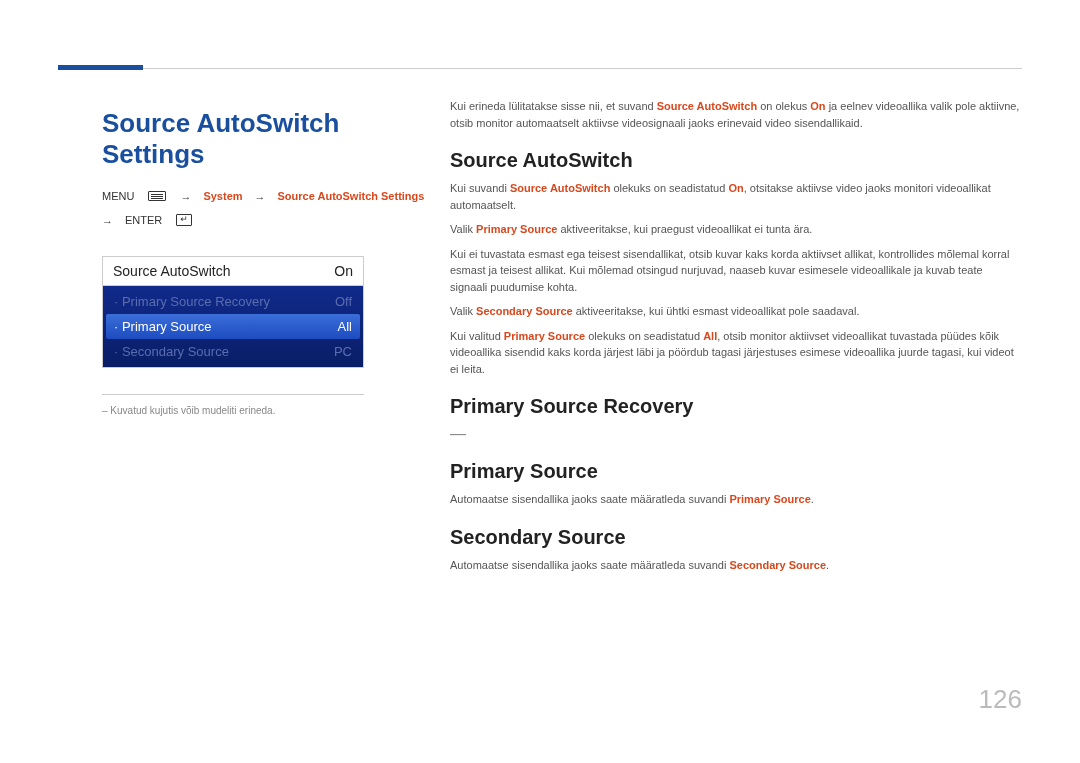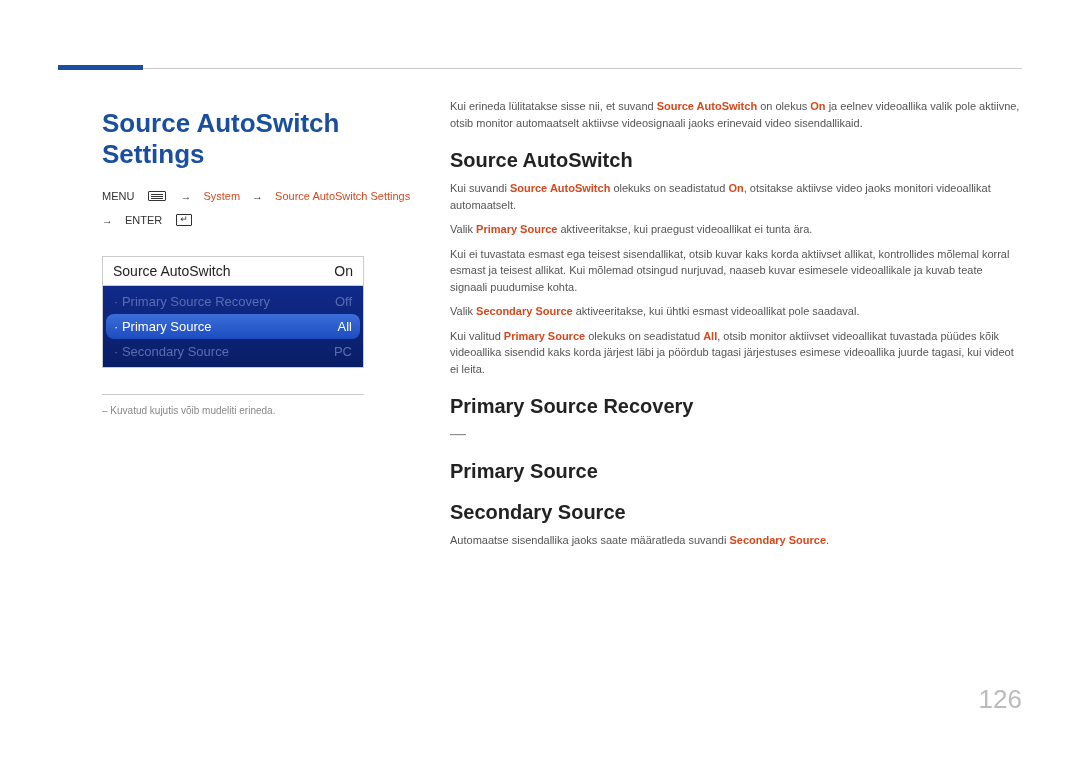--- a/index.html
+++ b/index.html
@@ -42,21 +42,21 @@
   }
   .breadcrumb {
     font-size: 11px;
     color: #333;
     margin-bottom: 30px;
     display: flex;
     align-items: center;
     flex-wrap: wrap;
     gap: 12px;
   }
-  .breadcrumb .hl { color: #d7481d; font-weight: 400; }
+  .breadcrumb .hl { color: #d7481d; font-weight: 700; }
   .breadcrumb .arrow { font-size: 11px; }
   .menu-icon {
     display: inline-block;
     width: 18px;
     height: 10px;
     border: 1px solid #333;
     border-radius: 1px;
     position: relative;
     margin: 0 2px;
     vertical-align: middle;
@@ -111,21 +111,21 @@
     font-size: 13px;
     color: #fff;
     text-align: right;
   }
   .ui-row.dim {
     color: #5a6db0;
   }
   .ui-row.sel {
     background: linear-gradient(to bottom, #3b6ed9, #1d4cc0);
     color: #fff;
-    border-radius: 8px;
+    border-radius: 2px;
   }
   .footnote-rule {
     width: 262px;
     height: 1px;
     background: #ccc;
     margin-bottom: 10px;
   }
   .footnote {
     font-size: 10px;
     color: #888;
@@ -241,20 +241,23 @@
   <div class="para">
     <span>Kui valitud </span><span class="hlb">Primary Source</span><span> olekuks on seadistatud </span><span class="hlb">All</span><span>, otsib monitor aktiivset videoallikat tuvastada püüdes kõik videoallika sisendid kaks korda järjest läbi ja pöördub tagasi järjestuses esimese videoallika juurde tagasi, kui videot ei leita.</span>
   </div>
 
   <div class="section-h">Primary Source Recovery</div>
   <div class="note-line">
     <span class="dash">―</span>
   </div>
 
   <div class="section-h">Primary Source</div>
+  <div class="para">
+    <span>Automaatse sisendallika jaoks saate määratleda suvandi </span><span class="hlb">Primary Source</span><span>.</span>
+  </div>
 
   <div class="section-h">Secondary Source</div>
   <div class="para">
     <span>Automaatse sisendallika jaoks saate määratleda suvandi </span><span class="hlb">Secondary Source</span><span>.</span>
   </div>
 
 </div>
 
 <div class="page-num">126</div>
 

